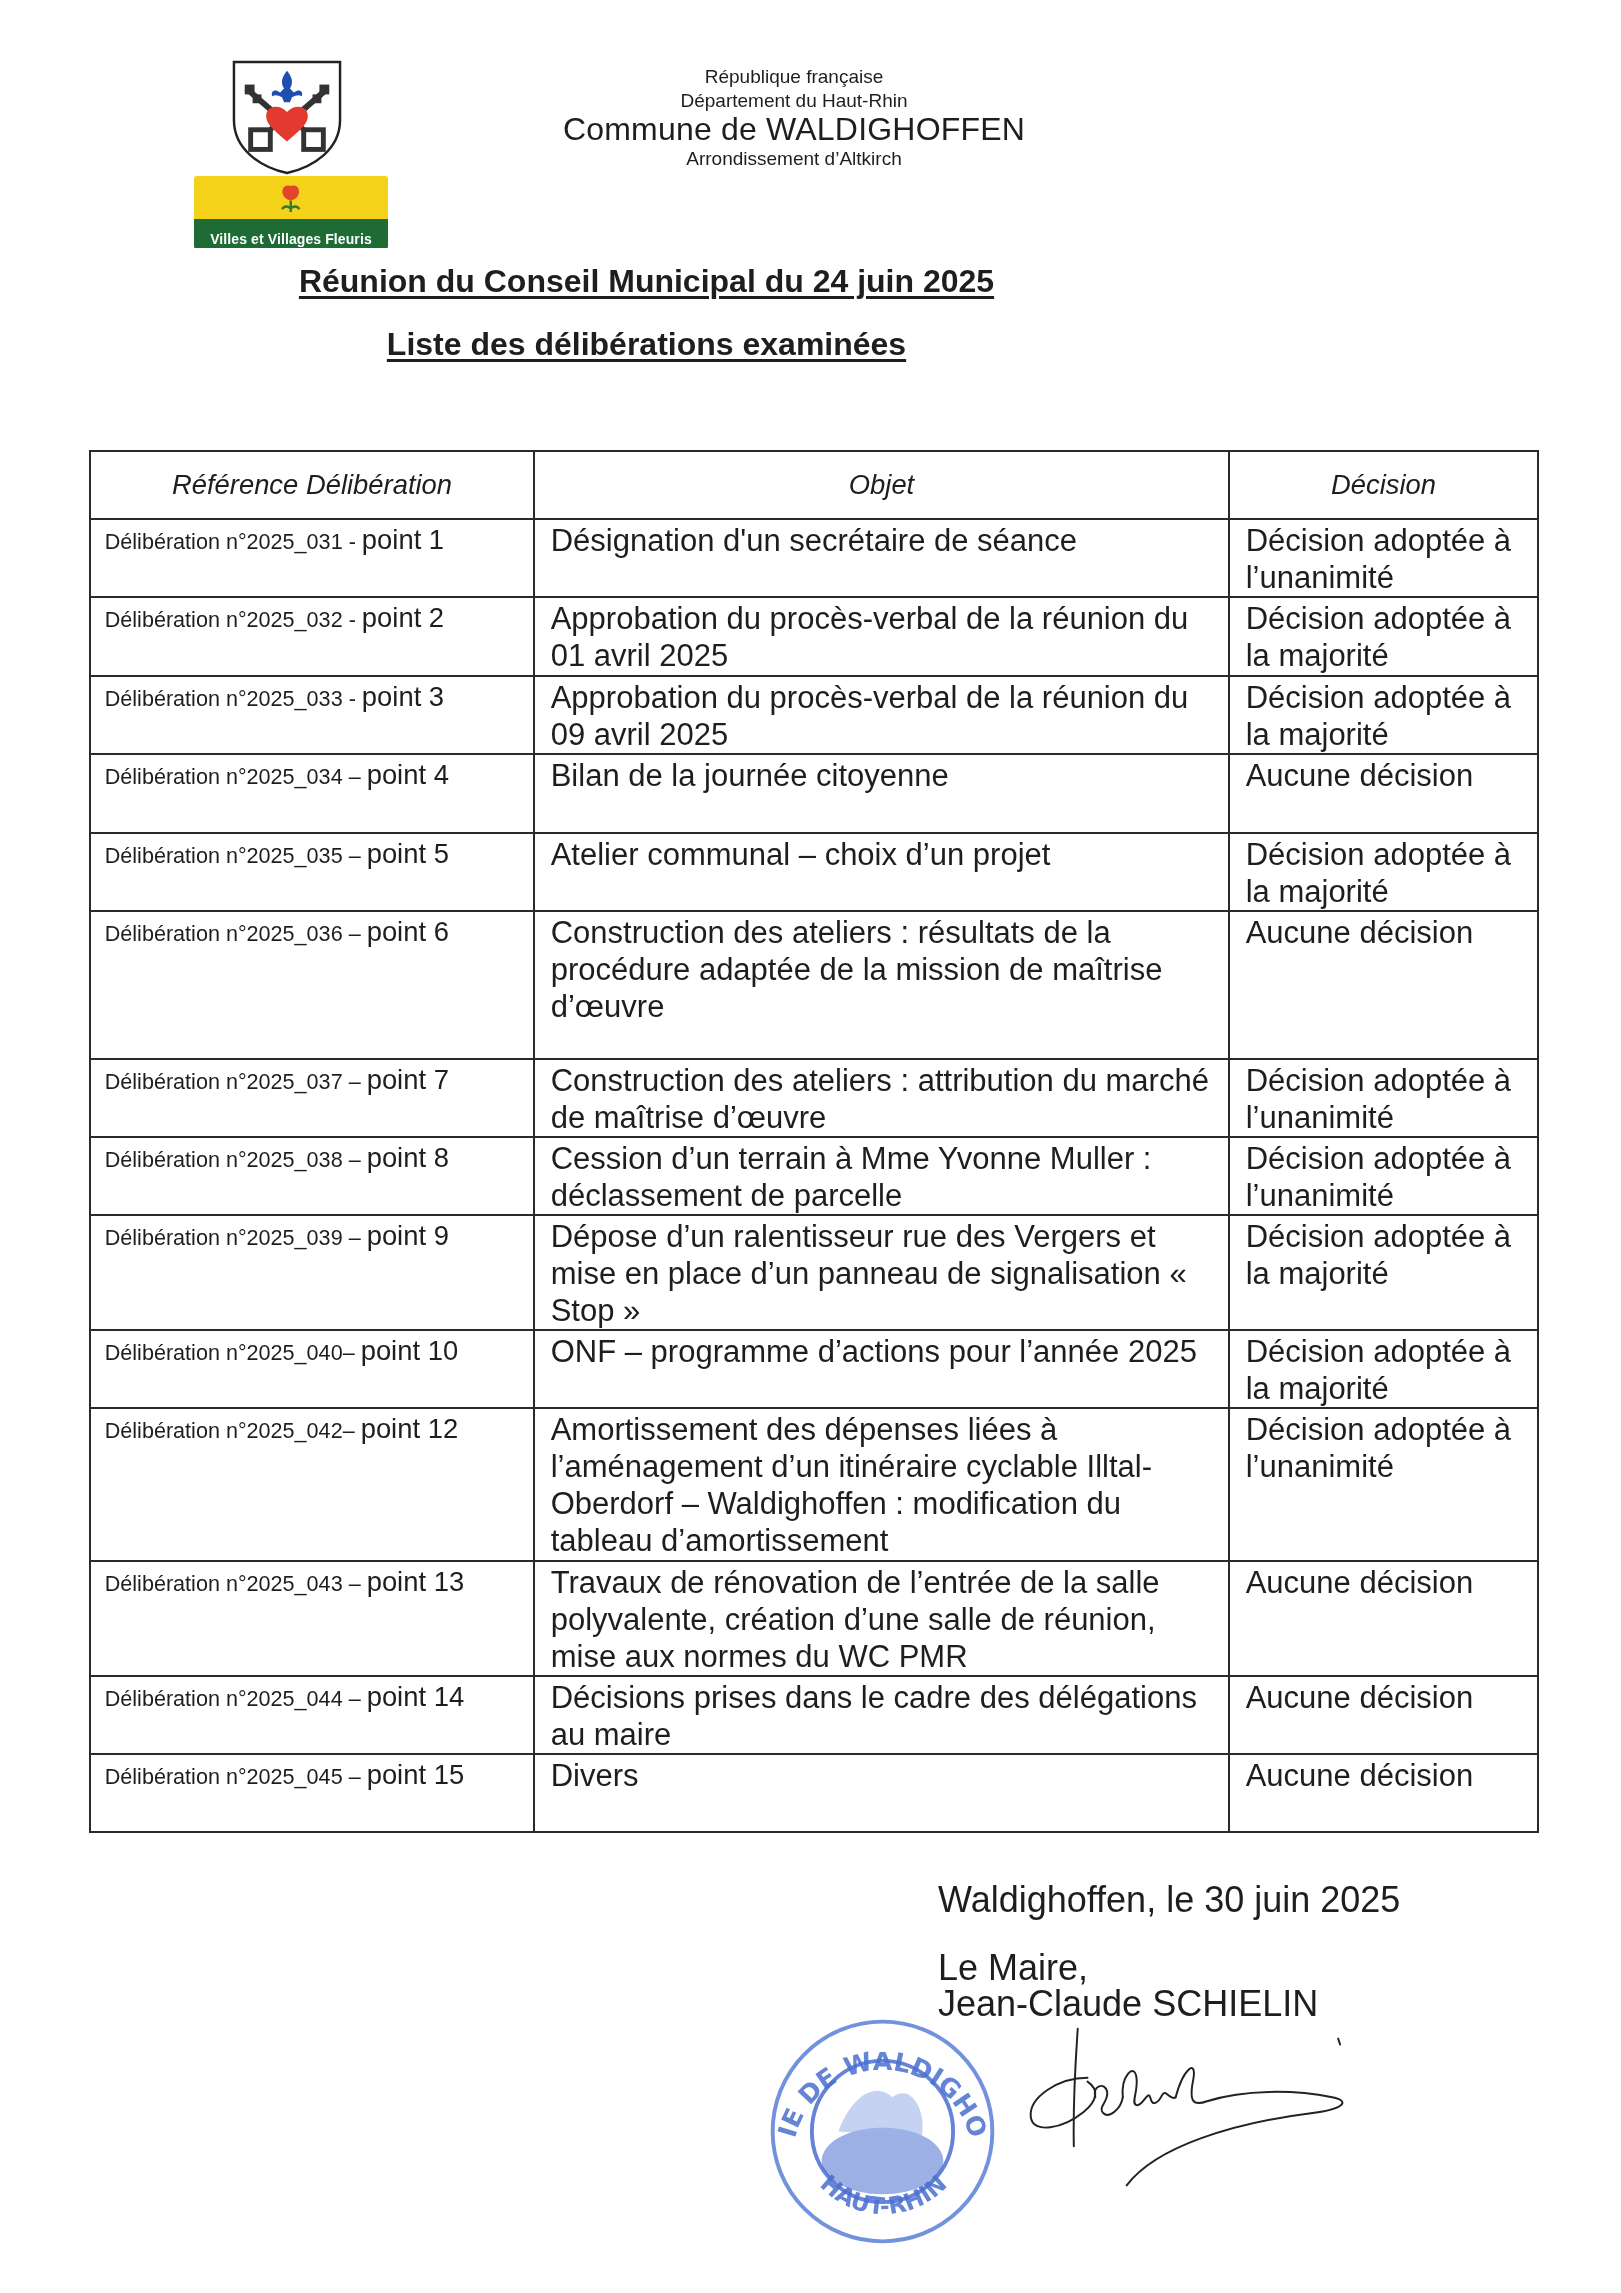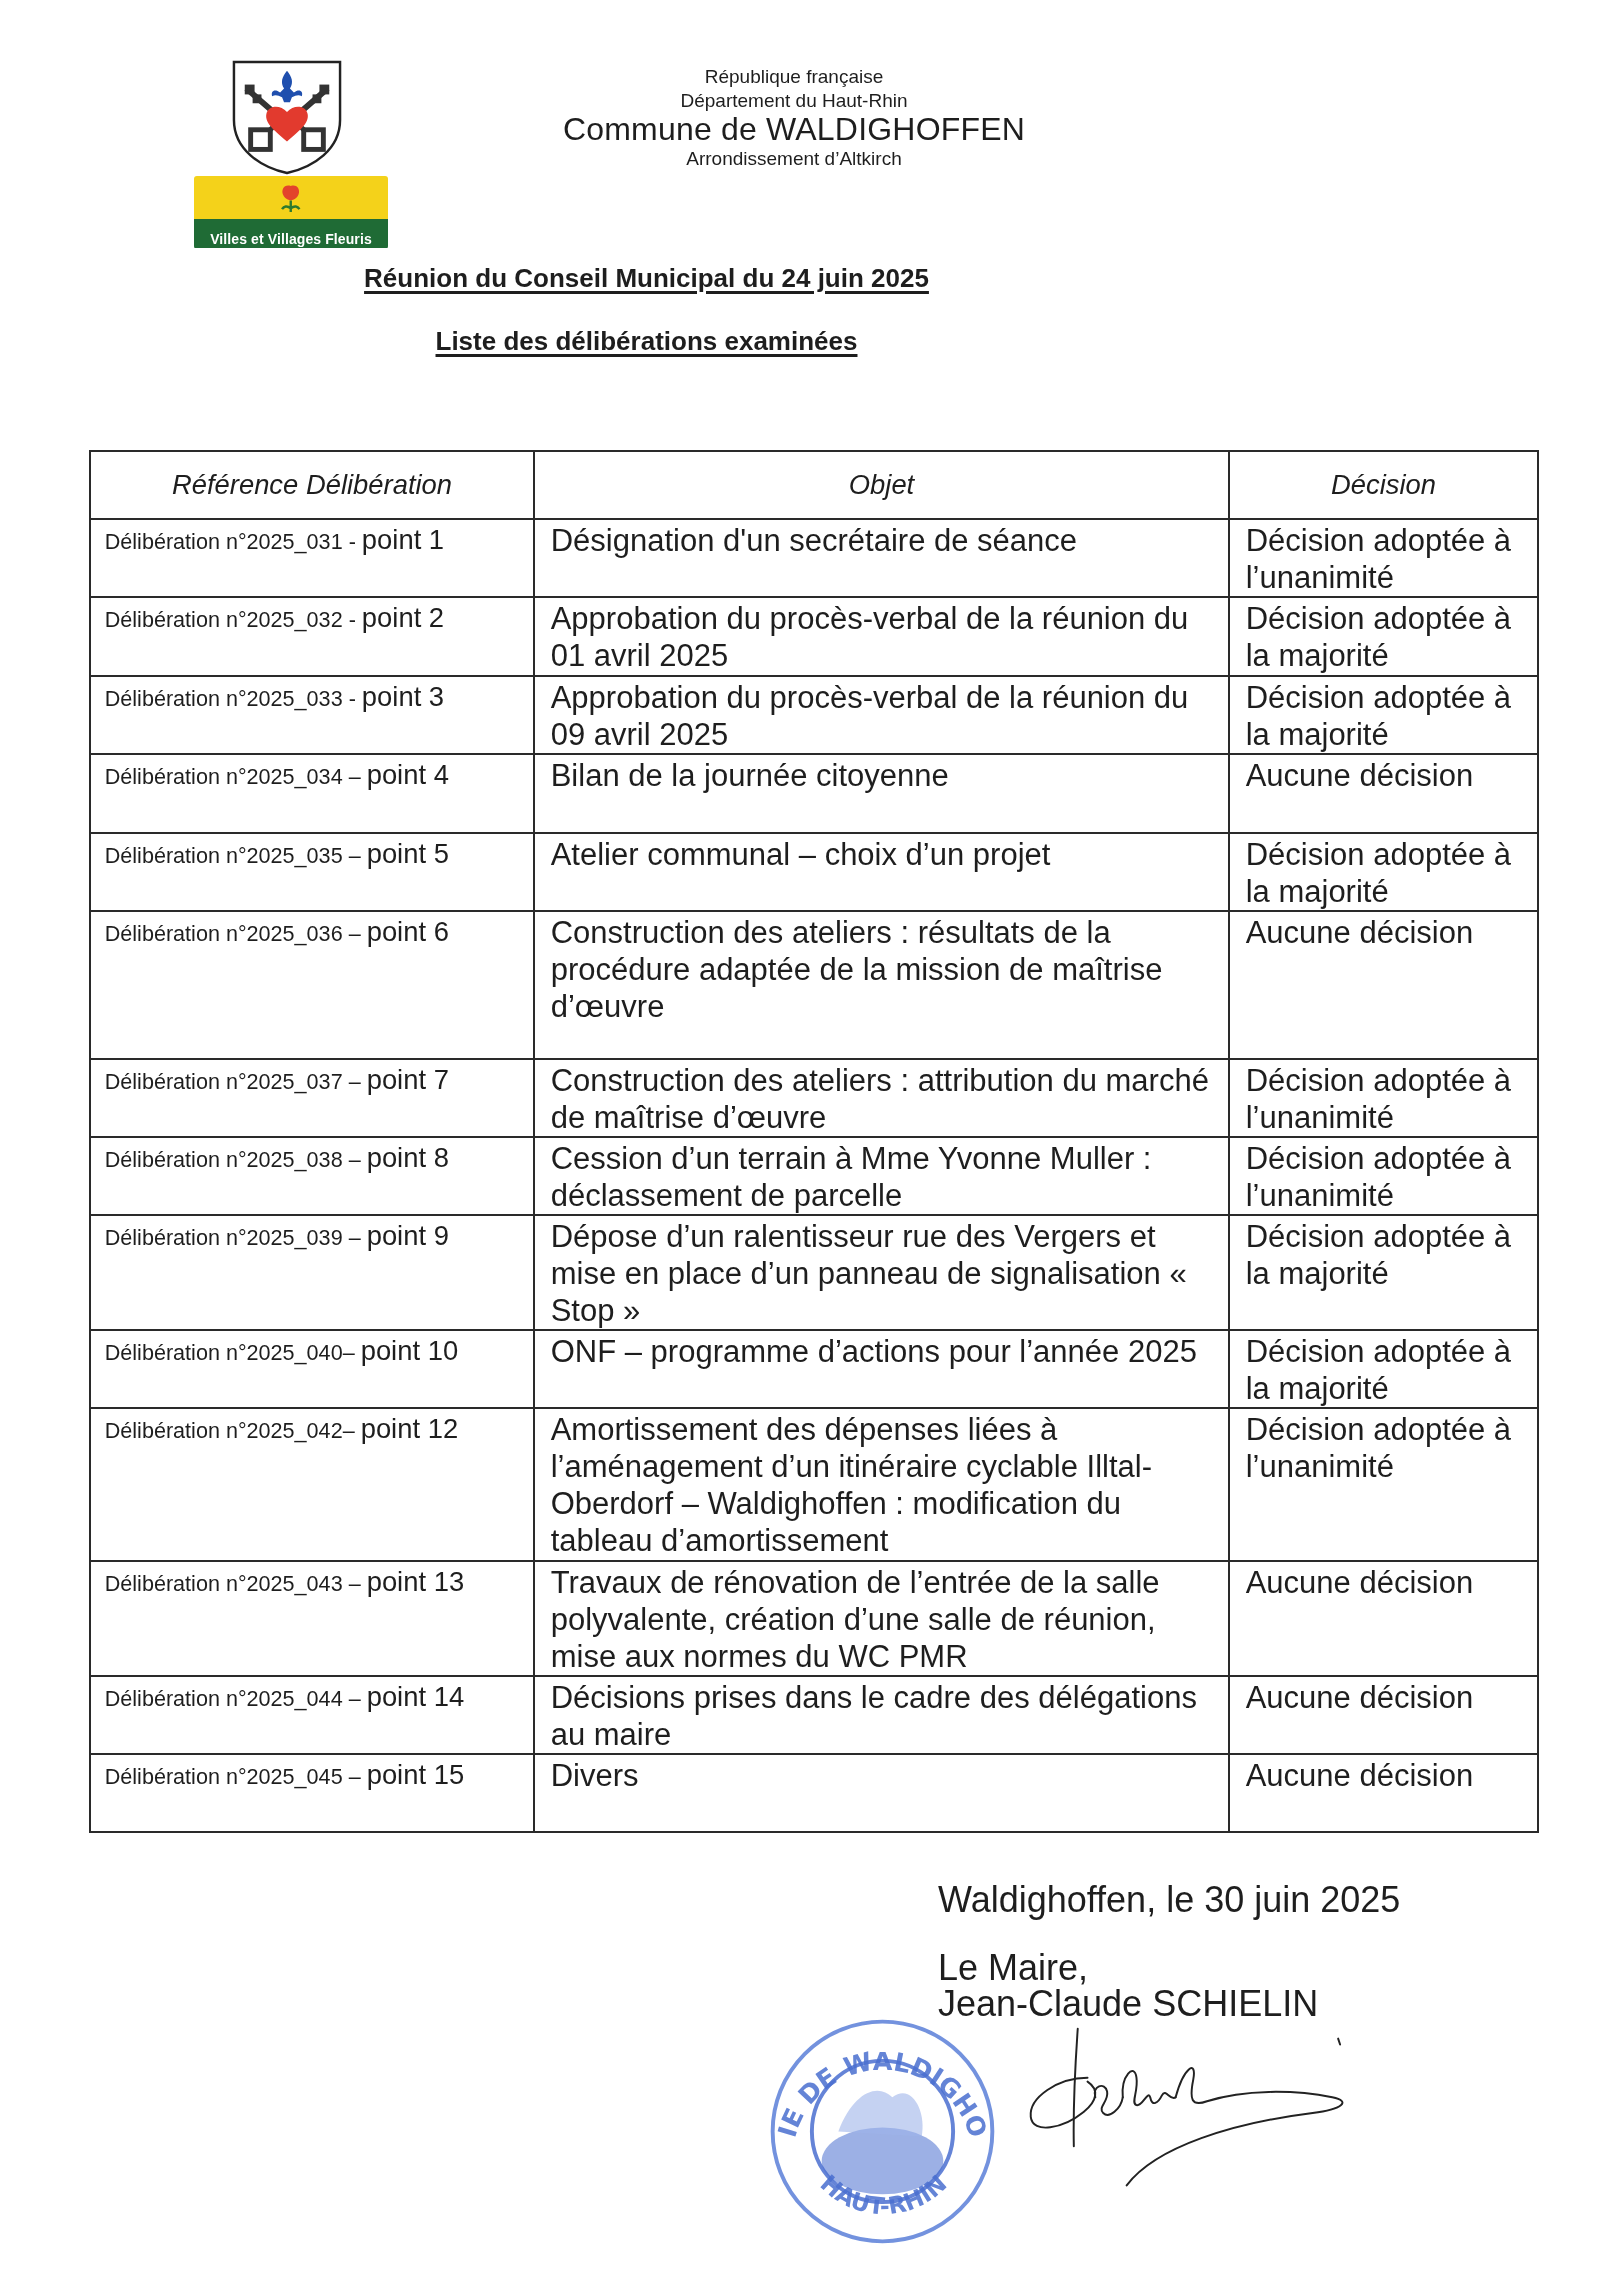--- a/index.html
+++ b/index.html
@@ -13,21 +13,21 @@
   .vvf-top { height: 43px; background: #f4d21a; position: relative; }
   .vvf-bottom { height: 29px; background: #1f6b35; color: #fff; text-align: center; }
   .vvf-name { font-weight: bold; font-size: 14px; line-height: 16.7px; padding-top: 12px; display: block; letter-spacing: 0.1px; }
   .vvf-sub { font-size: 5.4px; line-height: 6.9px; display: block; letter-spacing: 1px; }
   .hdr { left: 549px; width: 490px; text-align: center; }
   .hdr-line { display: block; }
   .hdr-small { font-size: 19px; line-height: 23.5px; }
   .hdr-big { font-size: 32px; line-height: 35px; letter-spacing: 0.2px; }
 
   .title { left: 0; width: 1293px; text-align: center; font-weight: bold; text-decoration: underline;
-           text-decoration-thickness: 2.9px; text-underline-offset: 3.9px; font-size: 26px; }
+           text-decoration-thickness: 2.9px; text-underline-offset: 3.9px; font-size: 32px; }
 
   
   .tbl { left: 89px; top: 450px; width: 1448px; border-collapse: collapse; table-layout: fixed; }
   .tbl td, .tbl th { border: 2px solid #2a2a2a; vertical-align: top; padding: 16px; }
   .tbl th { font-weight: normal; font-style: italic; font-size: 27.4px; height: 34px; line-height: 33px; text-align: center; }
   .tbl td.ref { font-size: 21.6px; padding: 3.9px 0 0 13.7px; white-space: nowrap; }
   .tbl td.ref .pt { font-size: 27.4px; }
   .tbl td.obj { font-size: 31px; line-height: 37px; padding: 2px 9.8px 0 15.7px; }
   .tbl td.dec { font-size: 31px; line-height: 37px; padding: 2px 5.9px 0 15.7px; }
 

